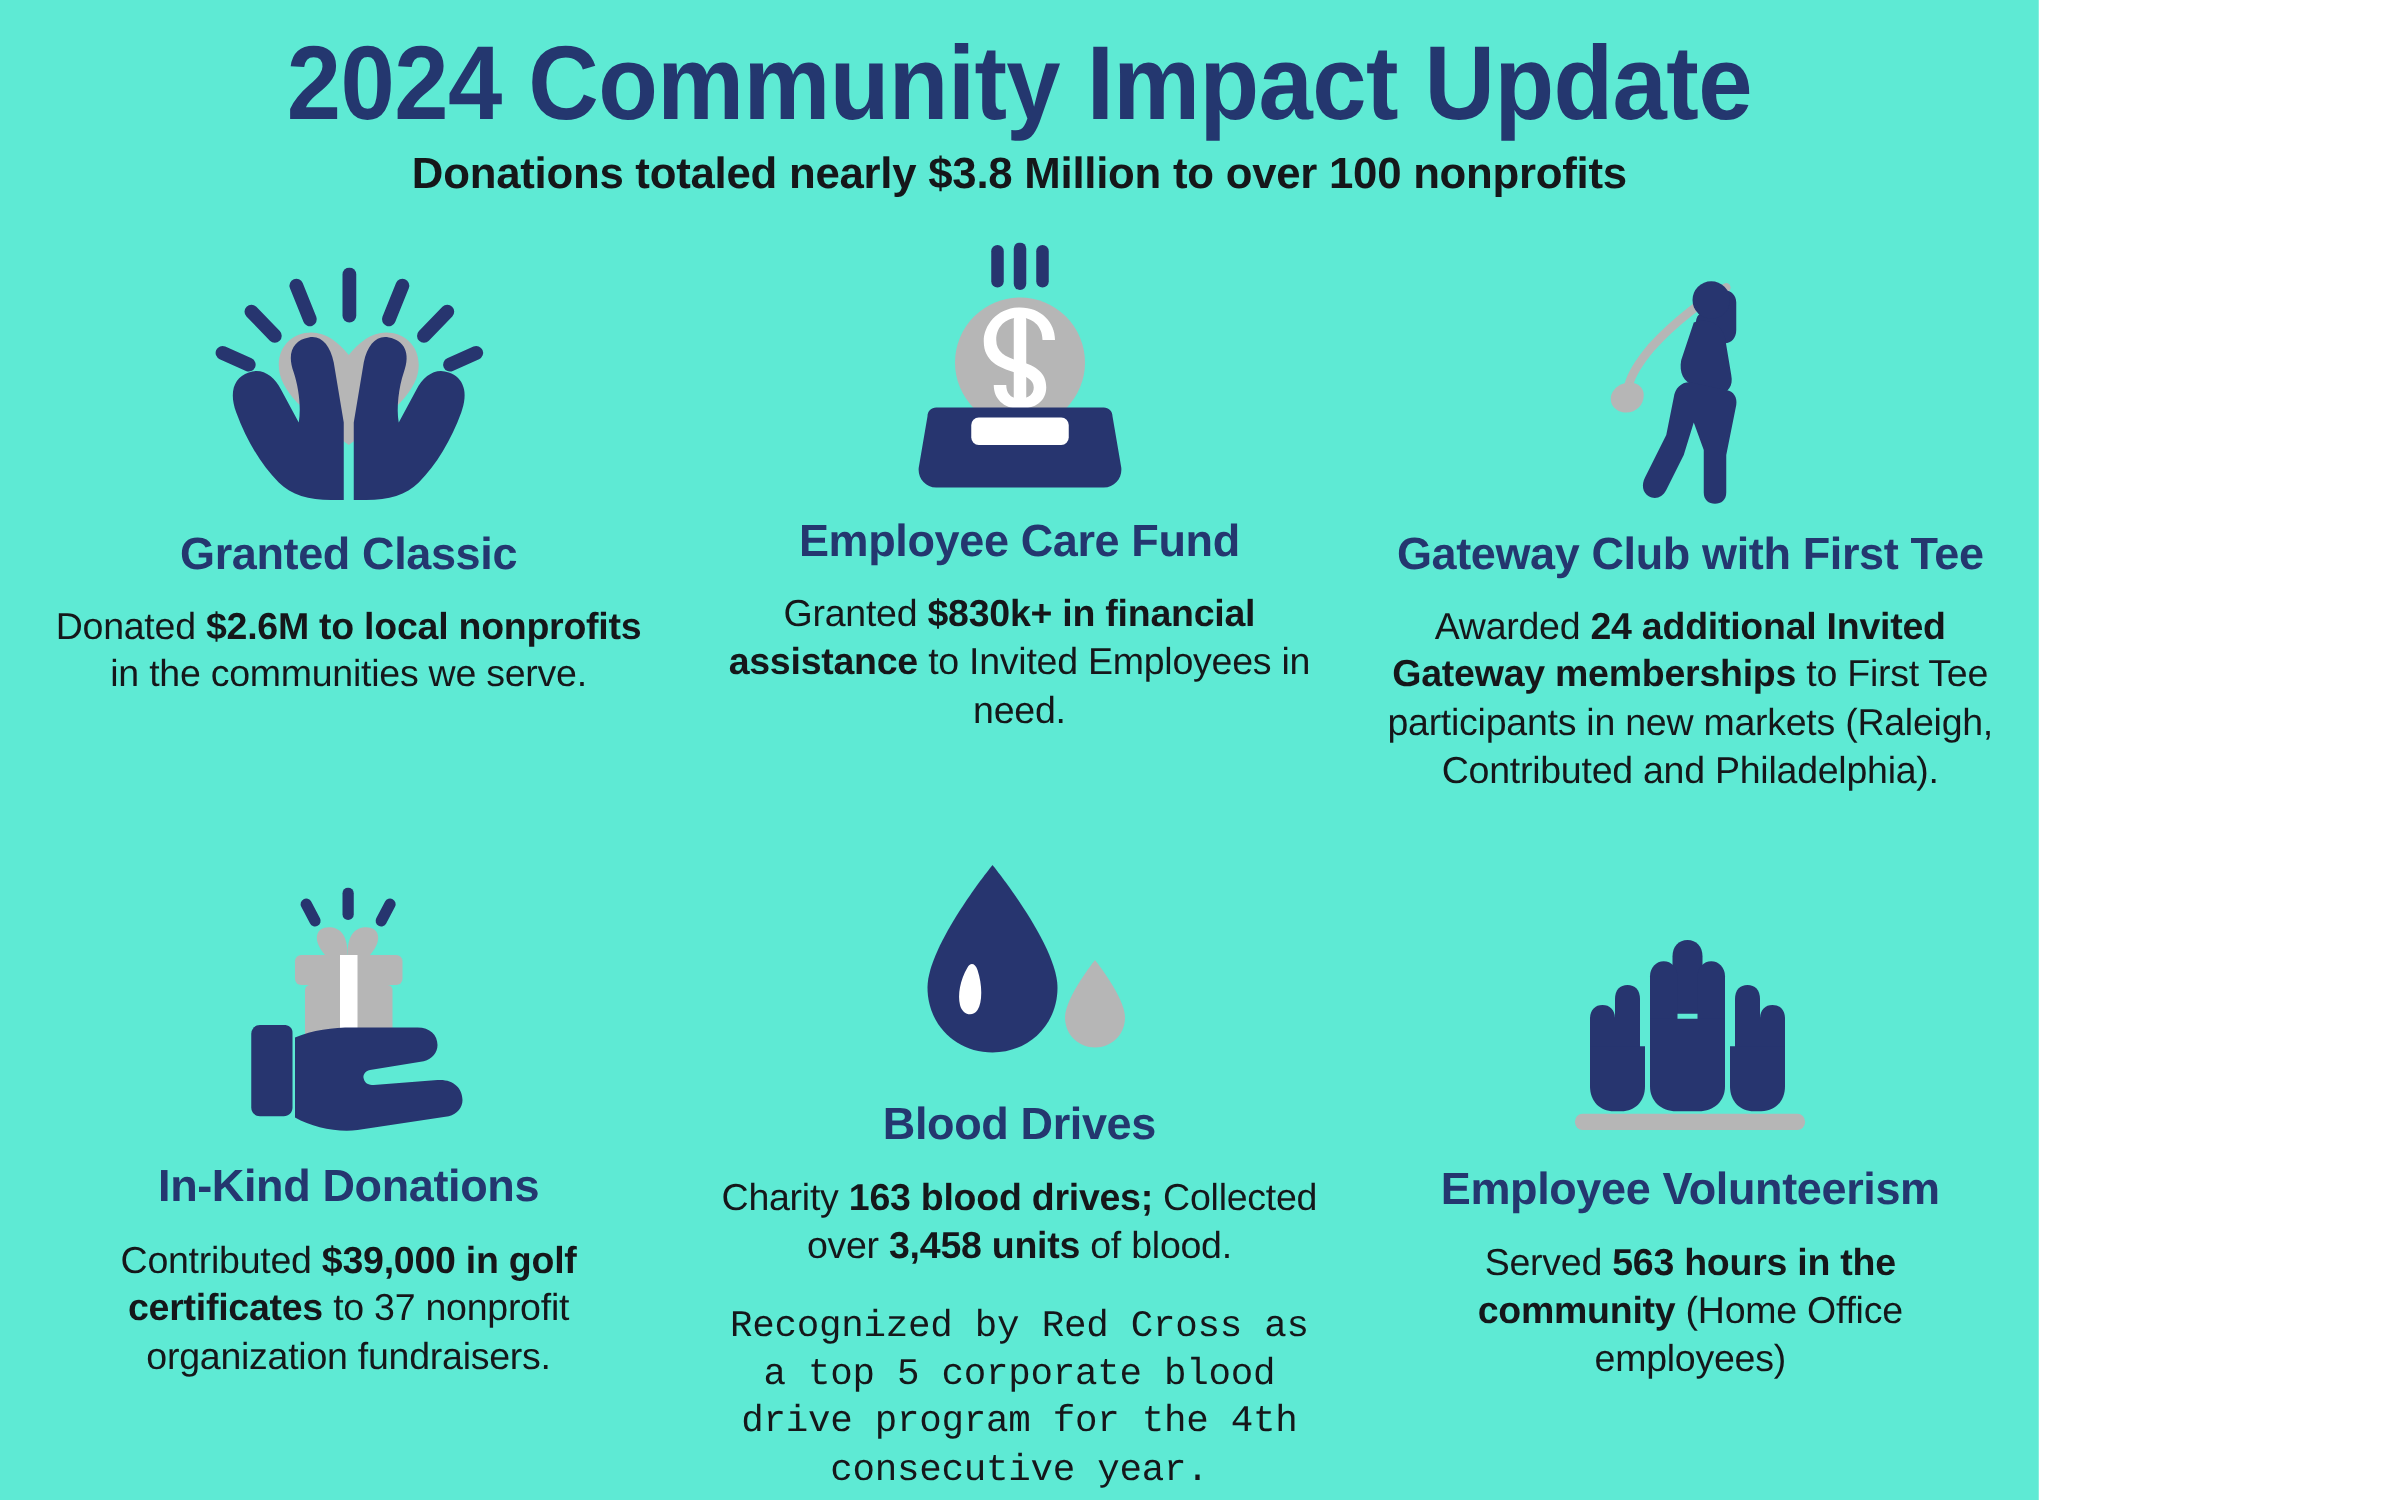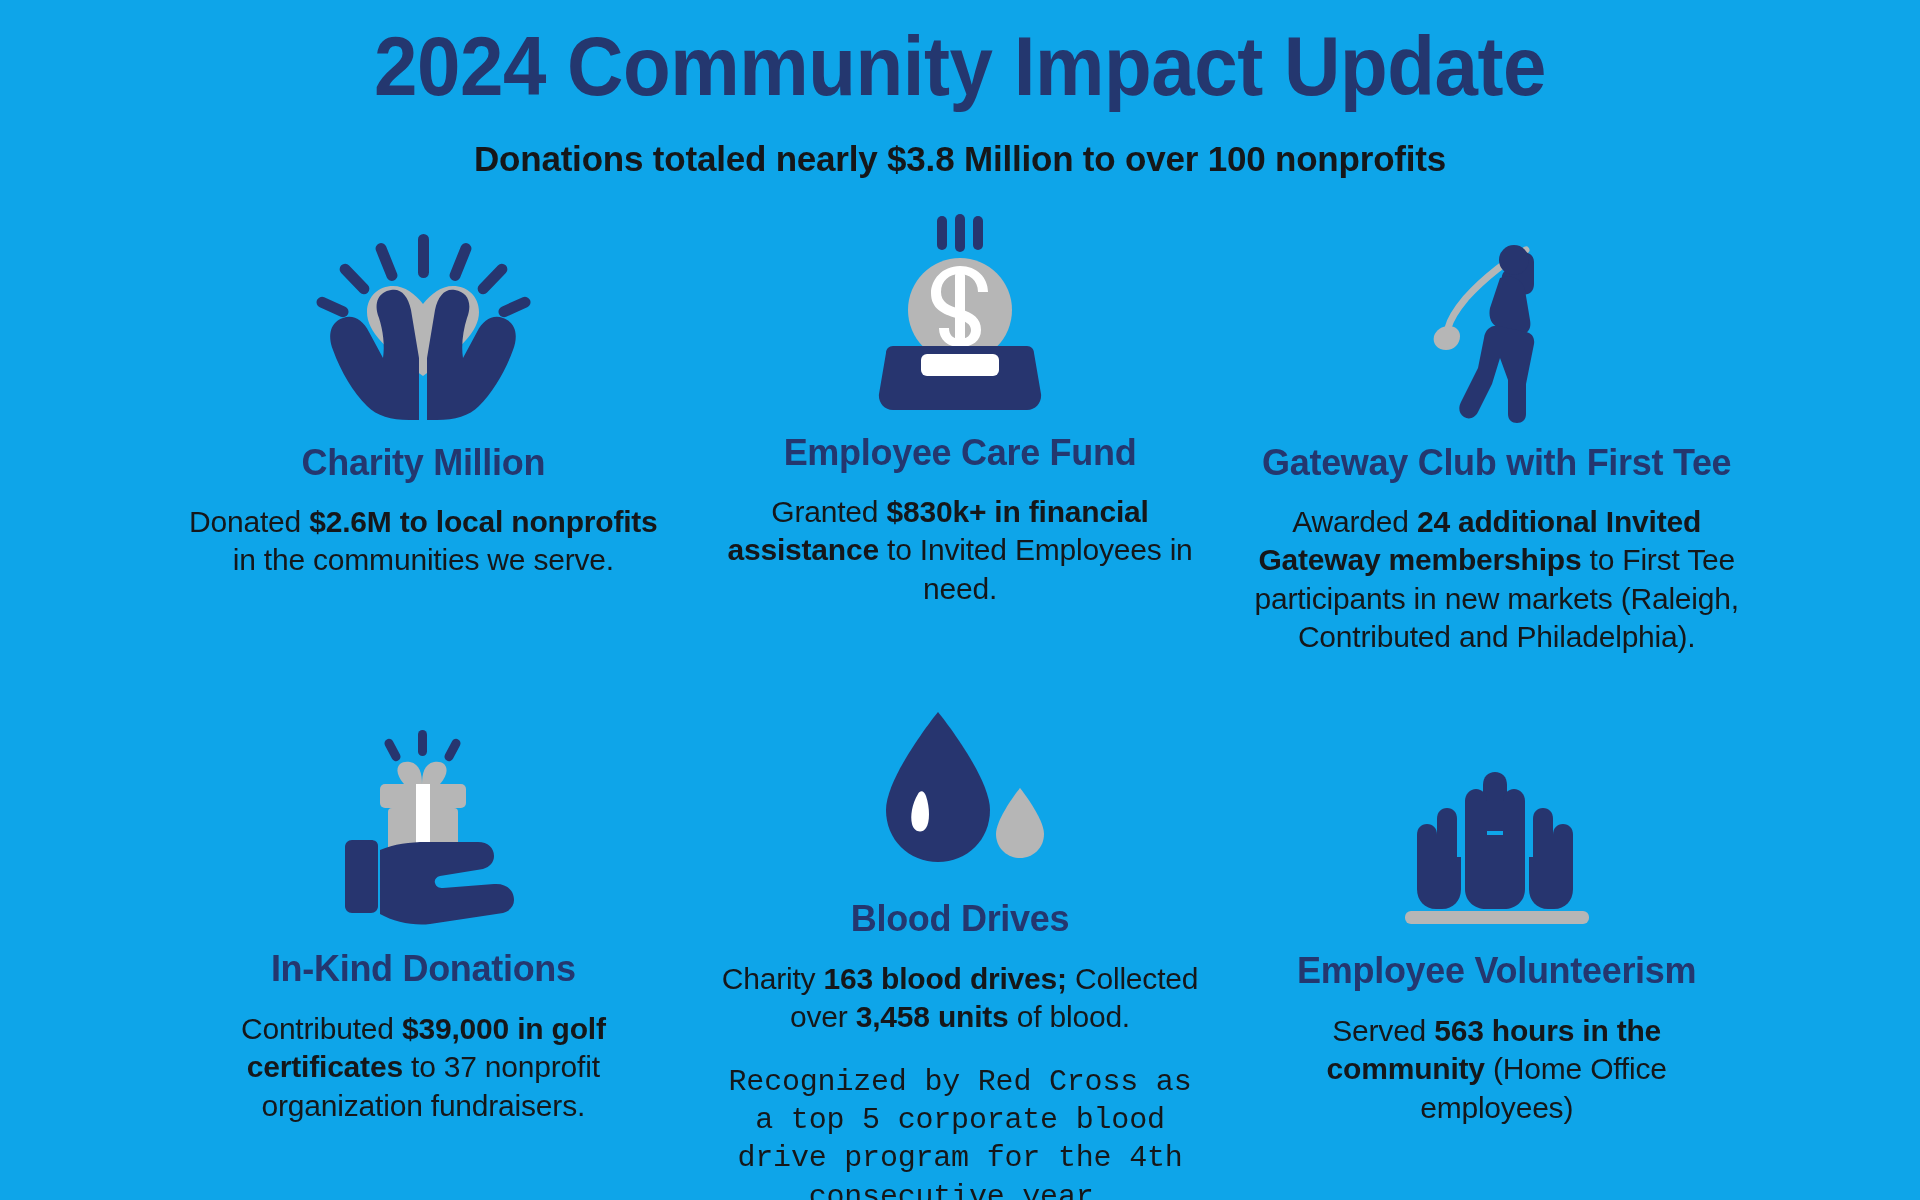--- a/index.html
+++ b/index.html
@@ -8,23 +8,23 @@
     background: #ffffff;
   }
   body {
     width: 1920px;
     height: 1200px;
     font-family: "Liberation Sans", sans-serif;
     overflow: hidden;
   }
   .page {
     position: relative;
-    width: 1920px;
+    width: 1631px;
     height: 1200px;
-    background: #0ea5e9;
+    background: #5eead4;
   }
 
   
   .header {
     padding-top: 24px;
     text-align: center;
   }
   .main-title {
     font-family: "Liberation Sans Narrow", "Liberation Sans", sans-serif;
     font-size: 84px;
@@ -32,21 +32,21 @@
     color: #24376f;
     letter-spacing: -0.5px;
     line-height: 1.0;
     margin: 0;
     transform: scaleX(0.93);
   }
   .sub-title {
     font-size: 35px;
     font-weight: bold;
     color: #15171a;
-    margin: 32px 0 0 0;
+    margin: 12px 0 0 0;
     line-height: 1.1;
     letter-spacing: -0.2px;
     text-align: center;
   }
 
   
   .grid {
     position: relative;
     width: 1610px;
     margin: 0 auto;
@@ -136,21 +136,21 @@
               </g>
 
               <path d="M110 142 C 74 116 54 98 54 78 C 54 62 66 52 80 52 C 92 52 102 60 110 70 C 118 60 128 52 140 52 C 154 52 166 62 166 78 C 166 98 146 116 110 142 Z" fill="#b6b6b6"></path>
 
               <path d="M96 186 C 78 186 64 182 54 172 C 40 158 28 138 20 116 C 14 100 18 88 30 84 C 40 80 50 86 56 98 L 70 124 C 72 112 70 96 66 84 C 60 68 66 58 78 56 C 88 54 95 62 98 76 L 106 124 L 106 186 Z" fill="#27356f"></path>
 
               <path d="M124 186 C 142 186 156 182 166 172 C 180 158 192 138 200 116 C 206 100 202 88 190 84 C 180 80 170 86 164 98 L 150 124 C 148 112 150 96 154 84 C 160 68 154 58 142 56 C 132 54 125 62 122 76 L 114 124 L 114 186 Z" fill="#27356f"></path>
             </svg>
           </span>
         </div>
-        <div class="card-title">Charity Million</div>
+        <div class="card-title">Granted Classic</div>
         <div class="card-body"><span>Donated </span><b>$2.6M to local nonprofits</b><span> in the communities we serve.</span></div>
       </div>
 
       <div class="cell cell-ecf">
         <div class="icon-wrap">
           <span>
             <svg width="230" height="200" viewBox="0 0 230 200">
 
               <g fill="#27356f">
                 <rect x="92" y="2" width="10" height="34" rx="5"></rect>

